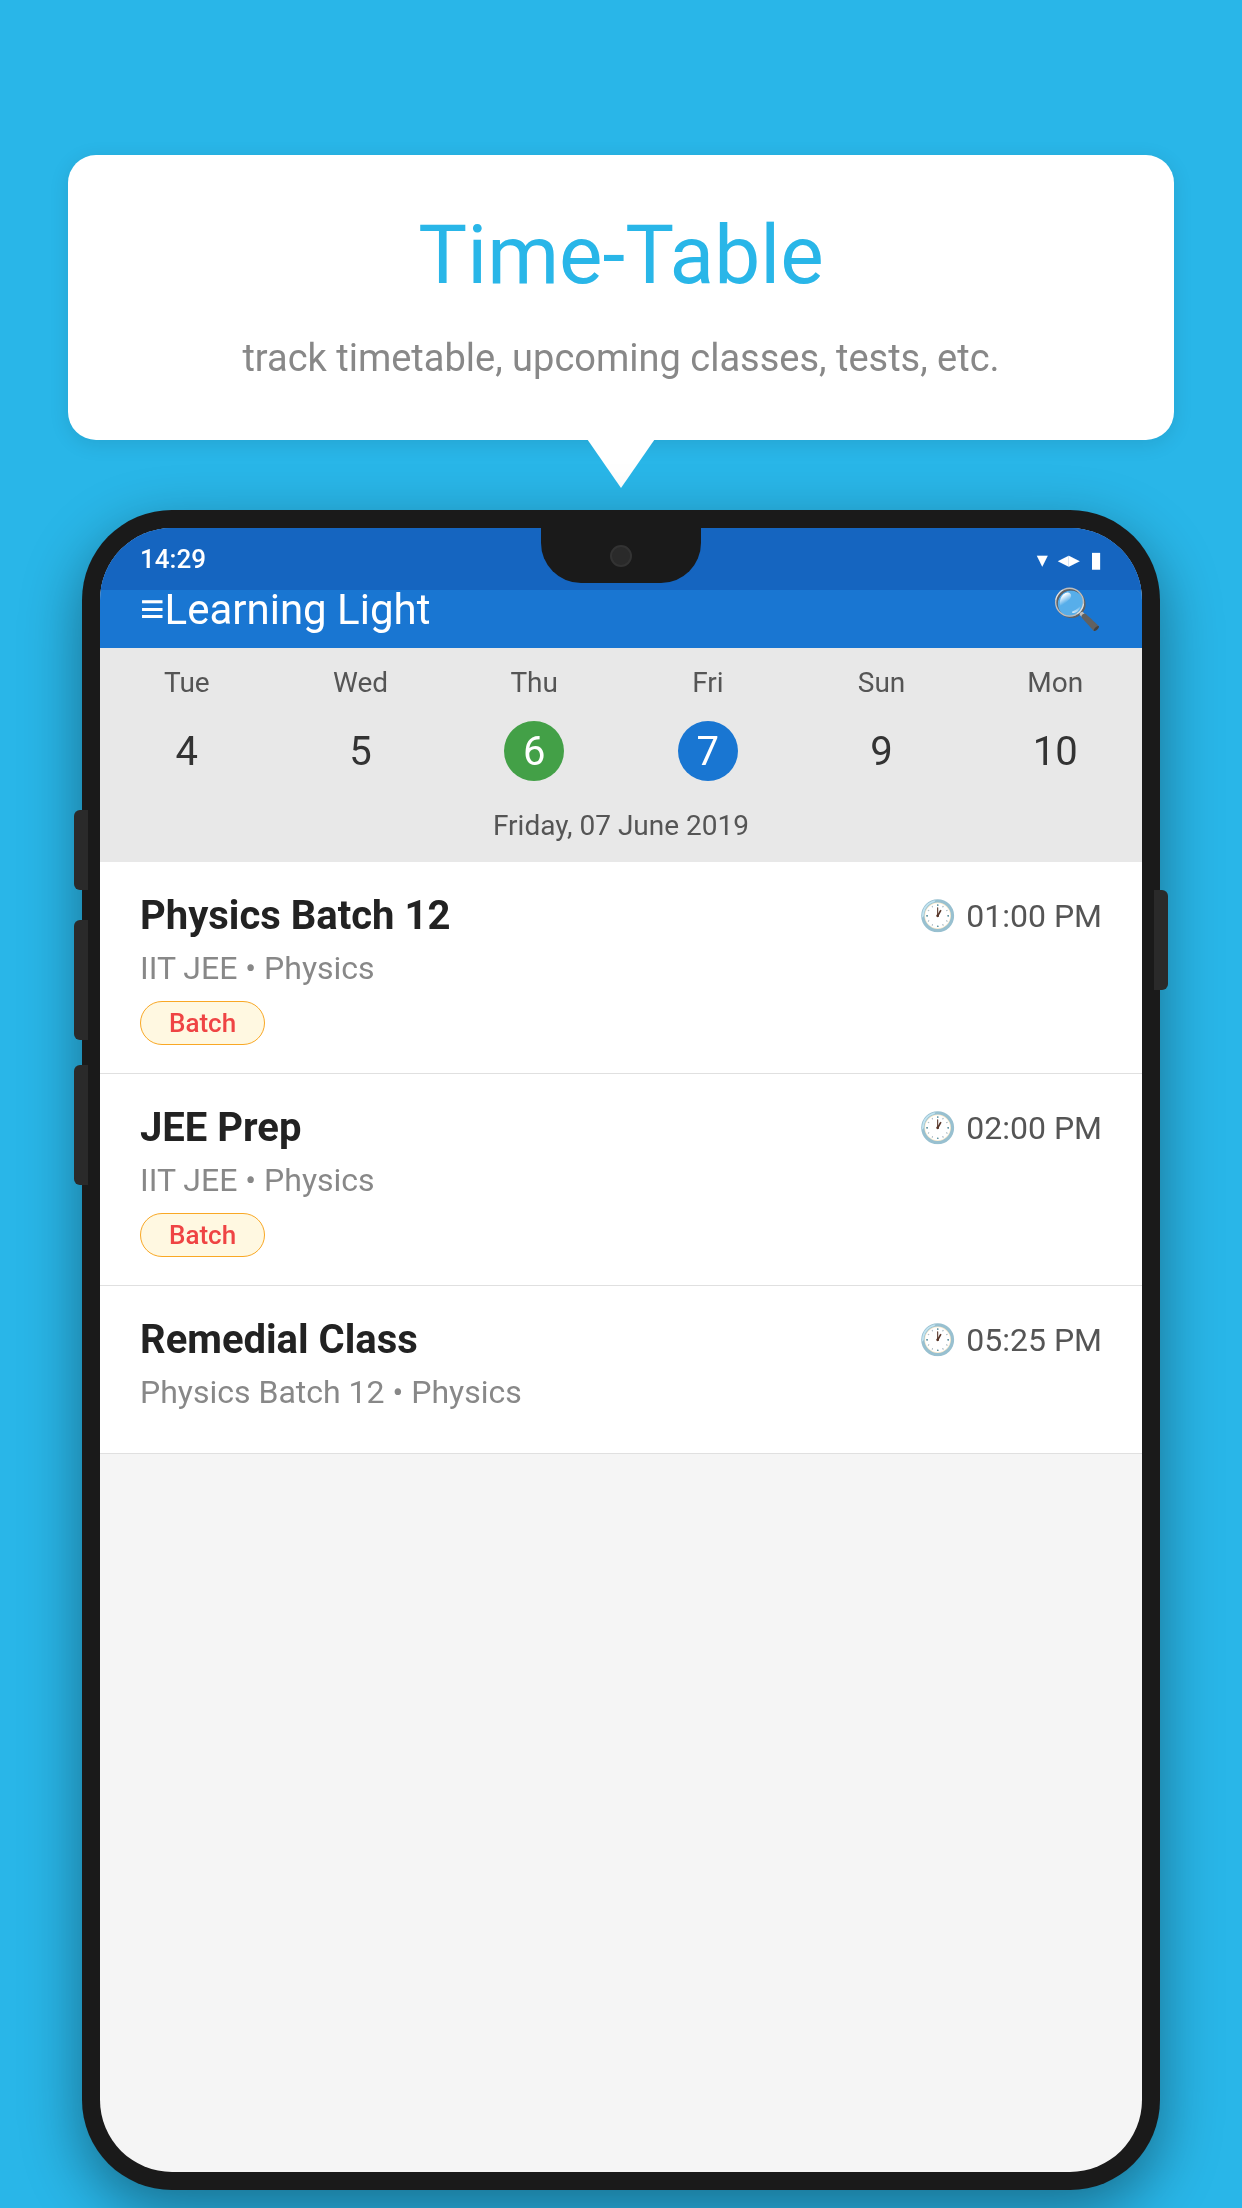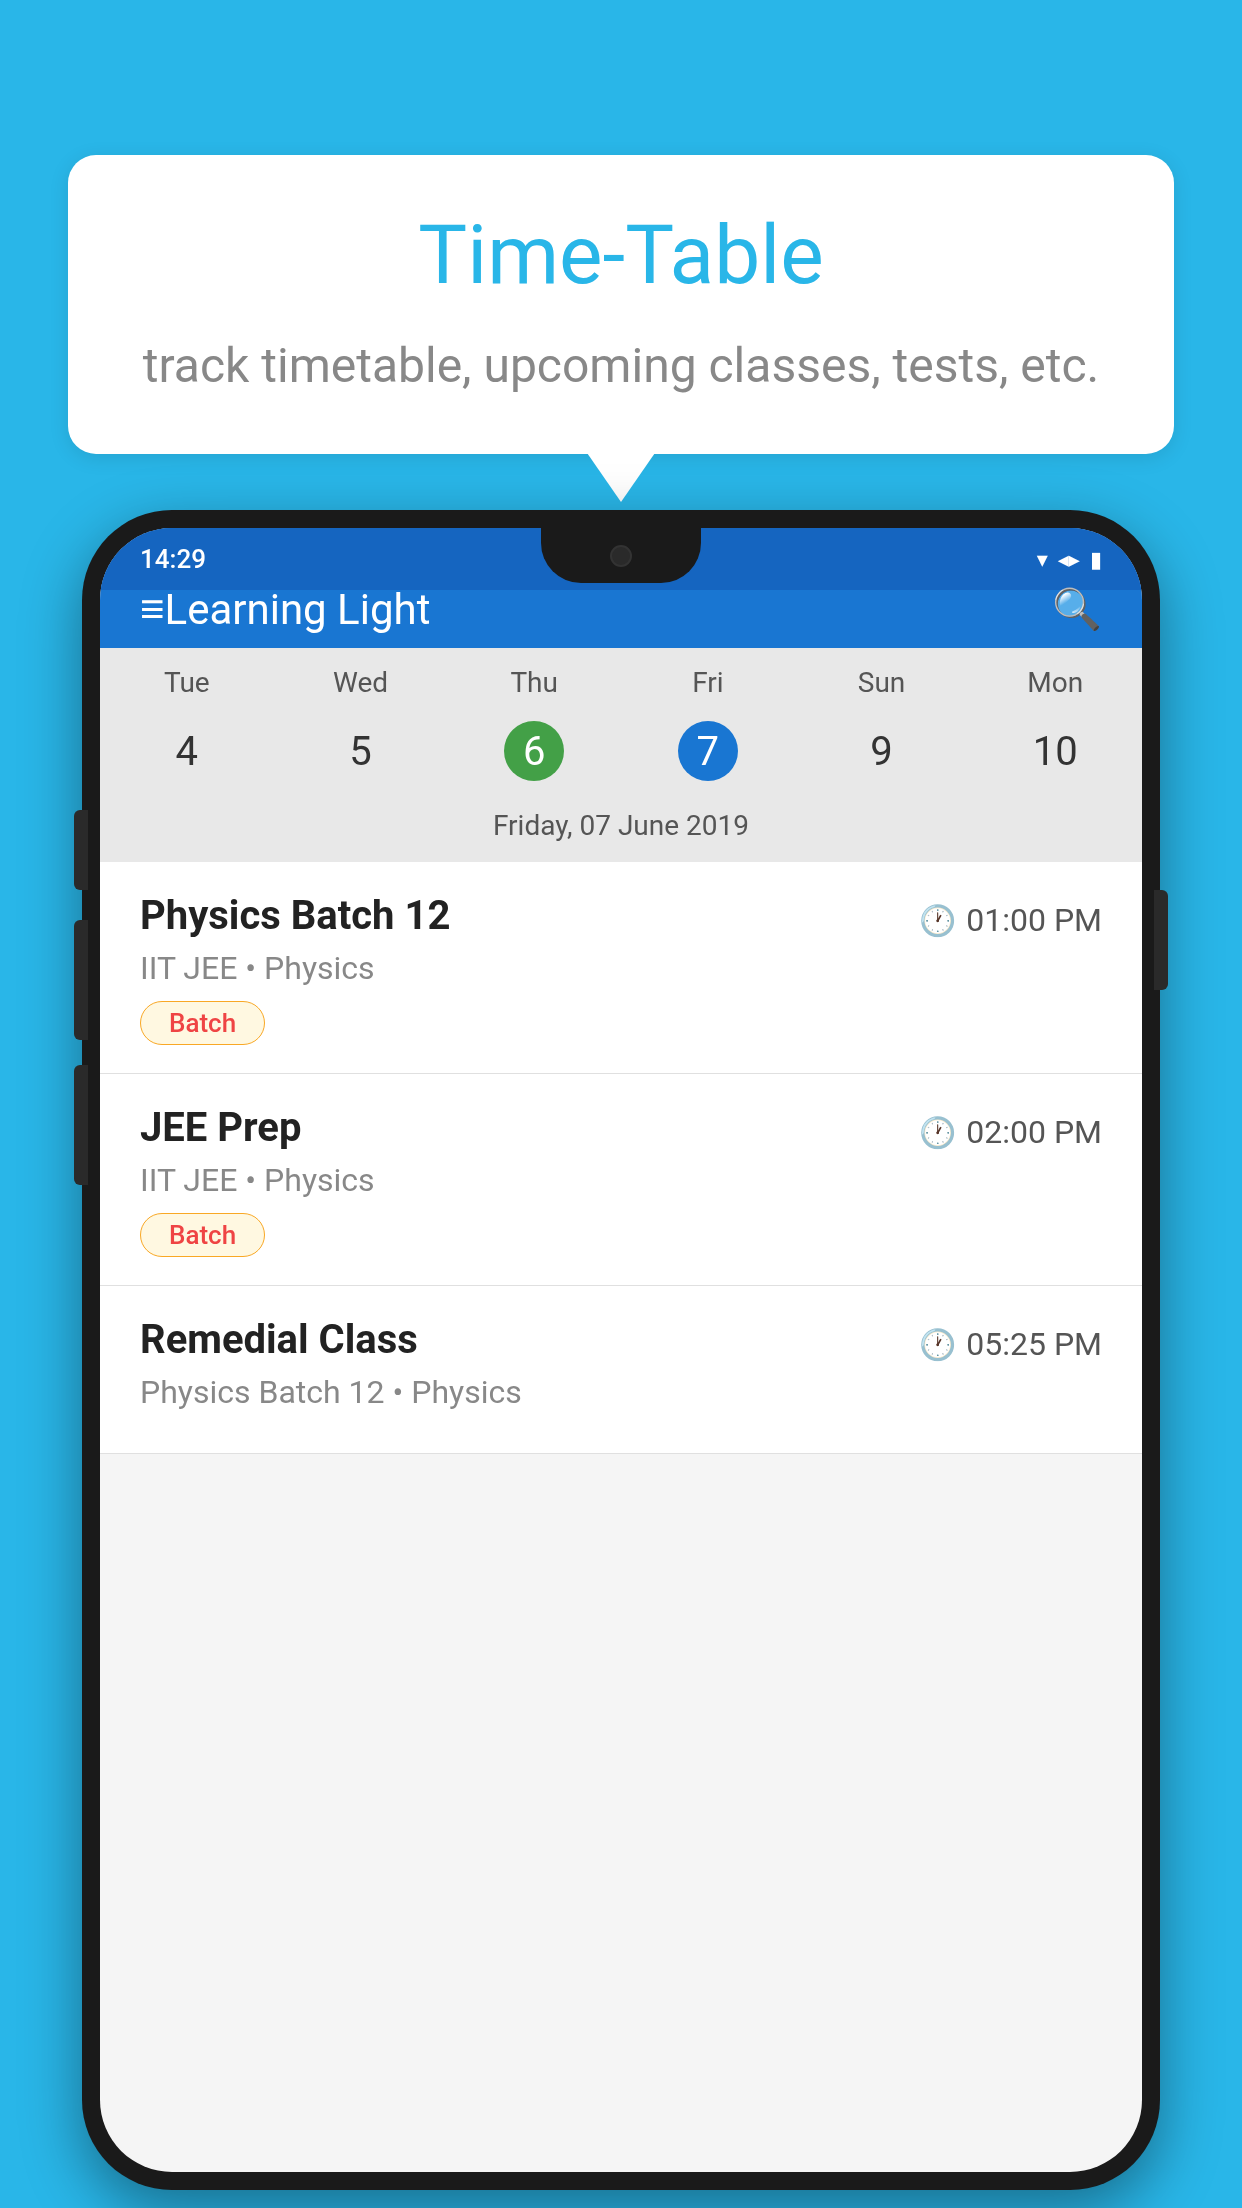--- a/index.html
+++ b/index.html
@@ -46,21 +46,21 @@
 
     .bubble-title {
       font-size: 82px;
       font-weight: 400;
       color: #29B6E8;
       margin-bottom: 32px;
       line-height: 1.1;
     }
 
     .bubble-subtitle {
-      font-size: 48px;
+      font-size: 38px;
       color: #888;
       font-weight: 400;
       line-height: 1.4;
     }
 
     
     .phone-container {
       position: absolute;
       top: 510px;
       left: 82px;
@@ -240,21 +240,21 @@
     }
 
     .schedule-item {
       background: white;
       border-bottom: 1px solid #e0e0e0;
       padding: 30px 40px 28px 40px;
     }
 
     .schedule-item-top {
       display: flex;
-      align-items: flex-end;
+      align-items: center;
       justify-content: space-between;
       margin-bottom: 10px;
     }
 
     .schedule-item-title {
       font-size: 40px;
       font-weight: 700;
       color: #222;
     }
 

